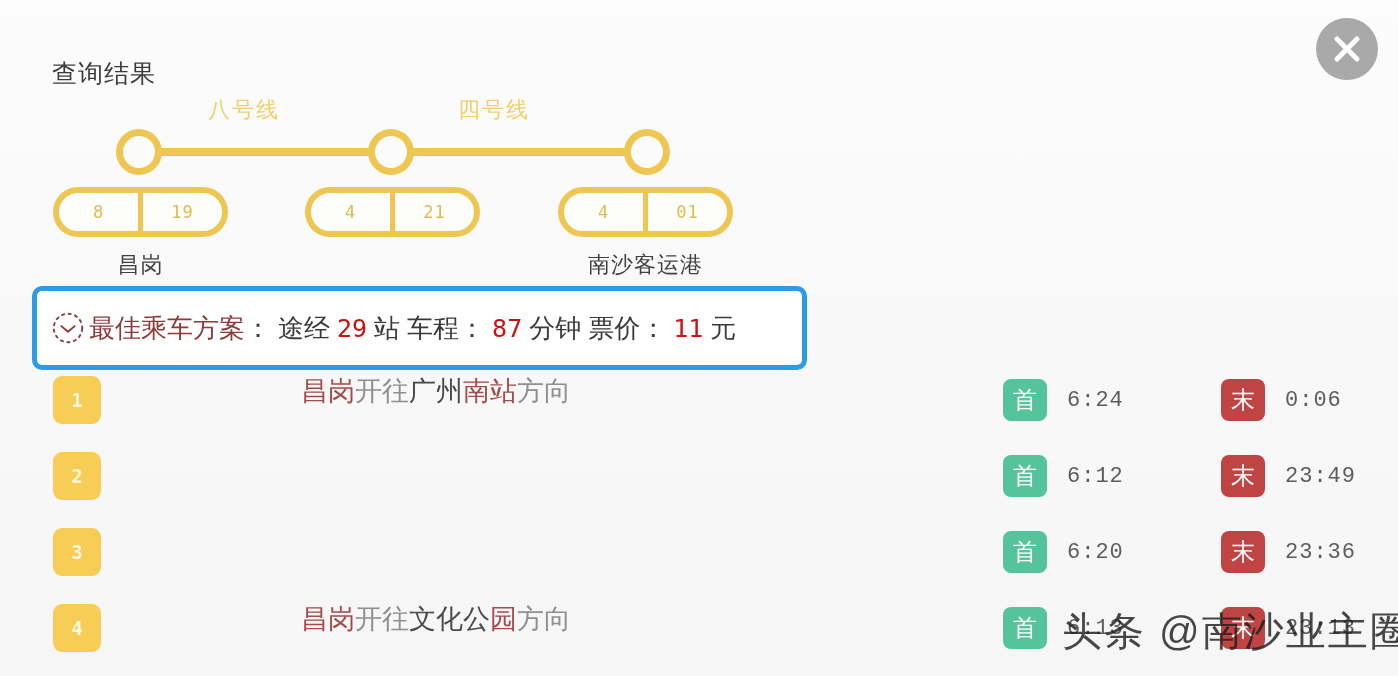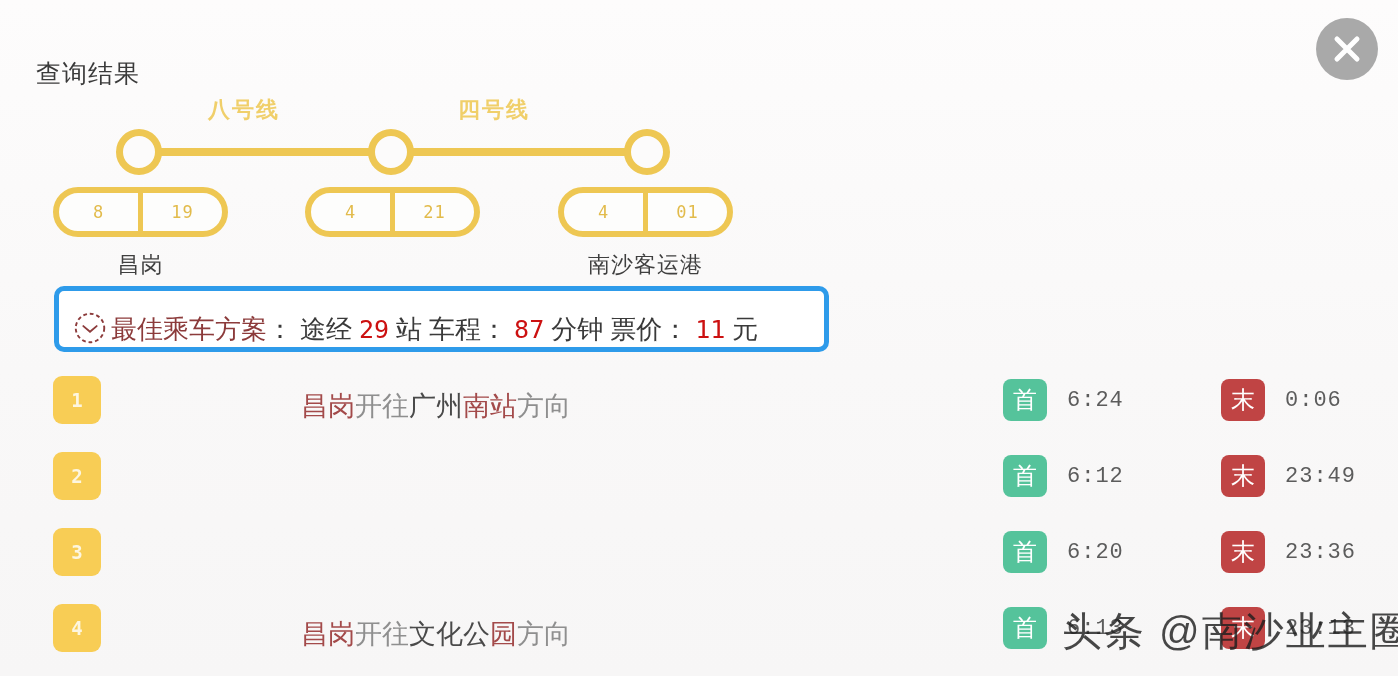--- a/index.html
+++ b/index.html
@@ -31,21 +31,21 @@
     background: #a9a9a9;
     border: none;
     padding: 0;
     cursor: pointer;
   }
   .close-btn svg { display: block; }
 
   
   .page-title {
     position: absolute;
-    left: 36px;
+    left: 52px;
     top: 57px;
     font-size: 25px;
     color: #3a3a3a;
     letter-spacing: 1px;
     white-space: nowrap;
   }
 
   
   .diagram {
     position: absolute;
@@ -53,21 +53,20 @@
     top: 0;
     width: 800px;
     height: 290px;
   }
   .line-label {
     position: absolute;
     font-size: 22px;
     color: #f0cf6a;
     letter-spacing: 2px;
     white-space: nowrap;
-    font-weight: bold;
   }
   .line-label.l1 { left: 208px; top: 95px; }
   .line-label.l2 { left: 458px; top: 95px; text-align: center; }
 
   .rail {
     position: absolute;
     height: 8px;
     background: #eec753;
     border-radius: 4px;
   }
@@ -122,30 +121,30 @@
     white-space: nowrap;
     text-align: center;
   }
   .station-name.s1 { left: 53px;  width: 175px; }
   .station-name.s2 { left: 305px; width: 175px; }
   .station-name.s3 { left: 558px; width: 175px; }
 
   
   .best-plan {
     position: absolute;
-    left: 54px;
+    left: 32px;
     top: 286px;
     width: 775px;
-    height: 66px;
+    height: 84px;
     border: 5px solid #2e9bea;
     border-radius: 10px;
     background: #ffffff;
     box-sizing: border-box;
     display: flex;
-    align-items: flex-end;
+    align-items: center;
     padding-left: 12px;
   }
   .clock-icon {
     width: 38px;
     height: 38px;
     flex: 0 0 38px;
     margin-right: 2px;
   }
   .bp-text {
     font-size: 26px;
@@ -180,21 +179,21 @@
     font-family: "DejaVu Sans Mono", monospace;
     font-size: 19px;
     font-weight: bold;
     display: flex;
     align-items: center;
     justify-content: center;
   }
   .route-text {
     position: absolute;
     left: 301px;
-    top: 26px;
+    top: 11px;
     font-size: 27px;
     white-space: nowrap;
     letter-spacing: 0px;
     font-family: Liberation Mono, monospace;
   }
   .rt-origin { color: #a34a4a; }
   .rt-mid    { color: #8f8f8f; }
   .rt-dest   { color: #4a4a4a; }
   .rt-dest .hl { color: #a34a4a; }
   .rt-tail   { color: #8f8f8f; }

